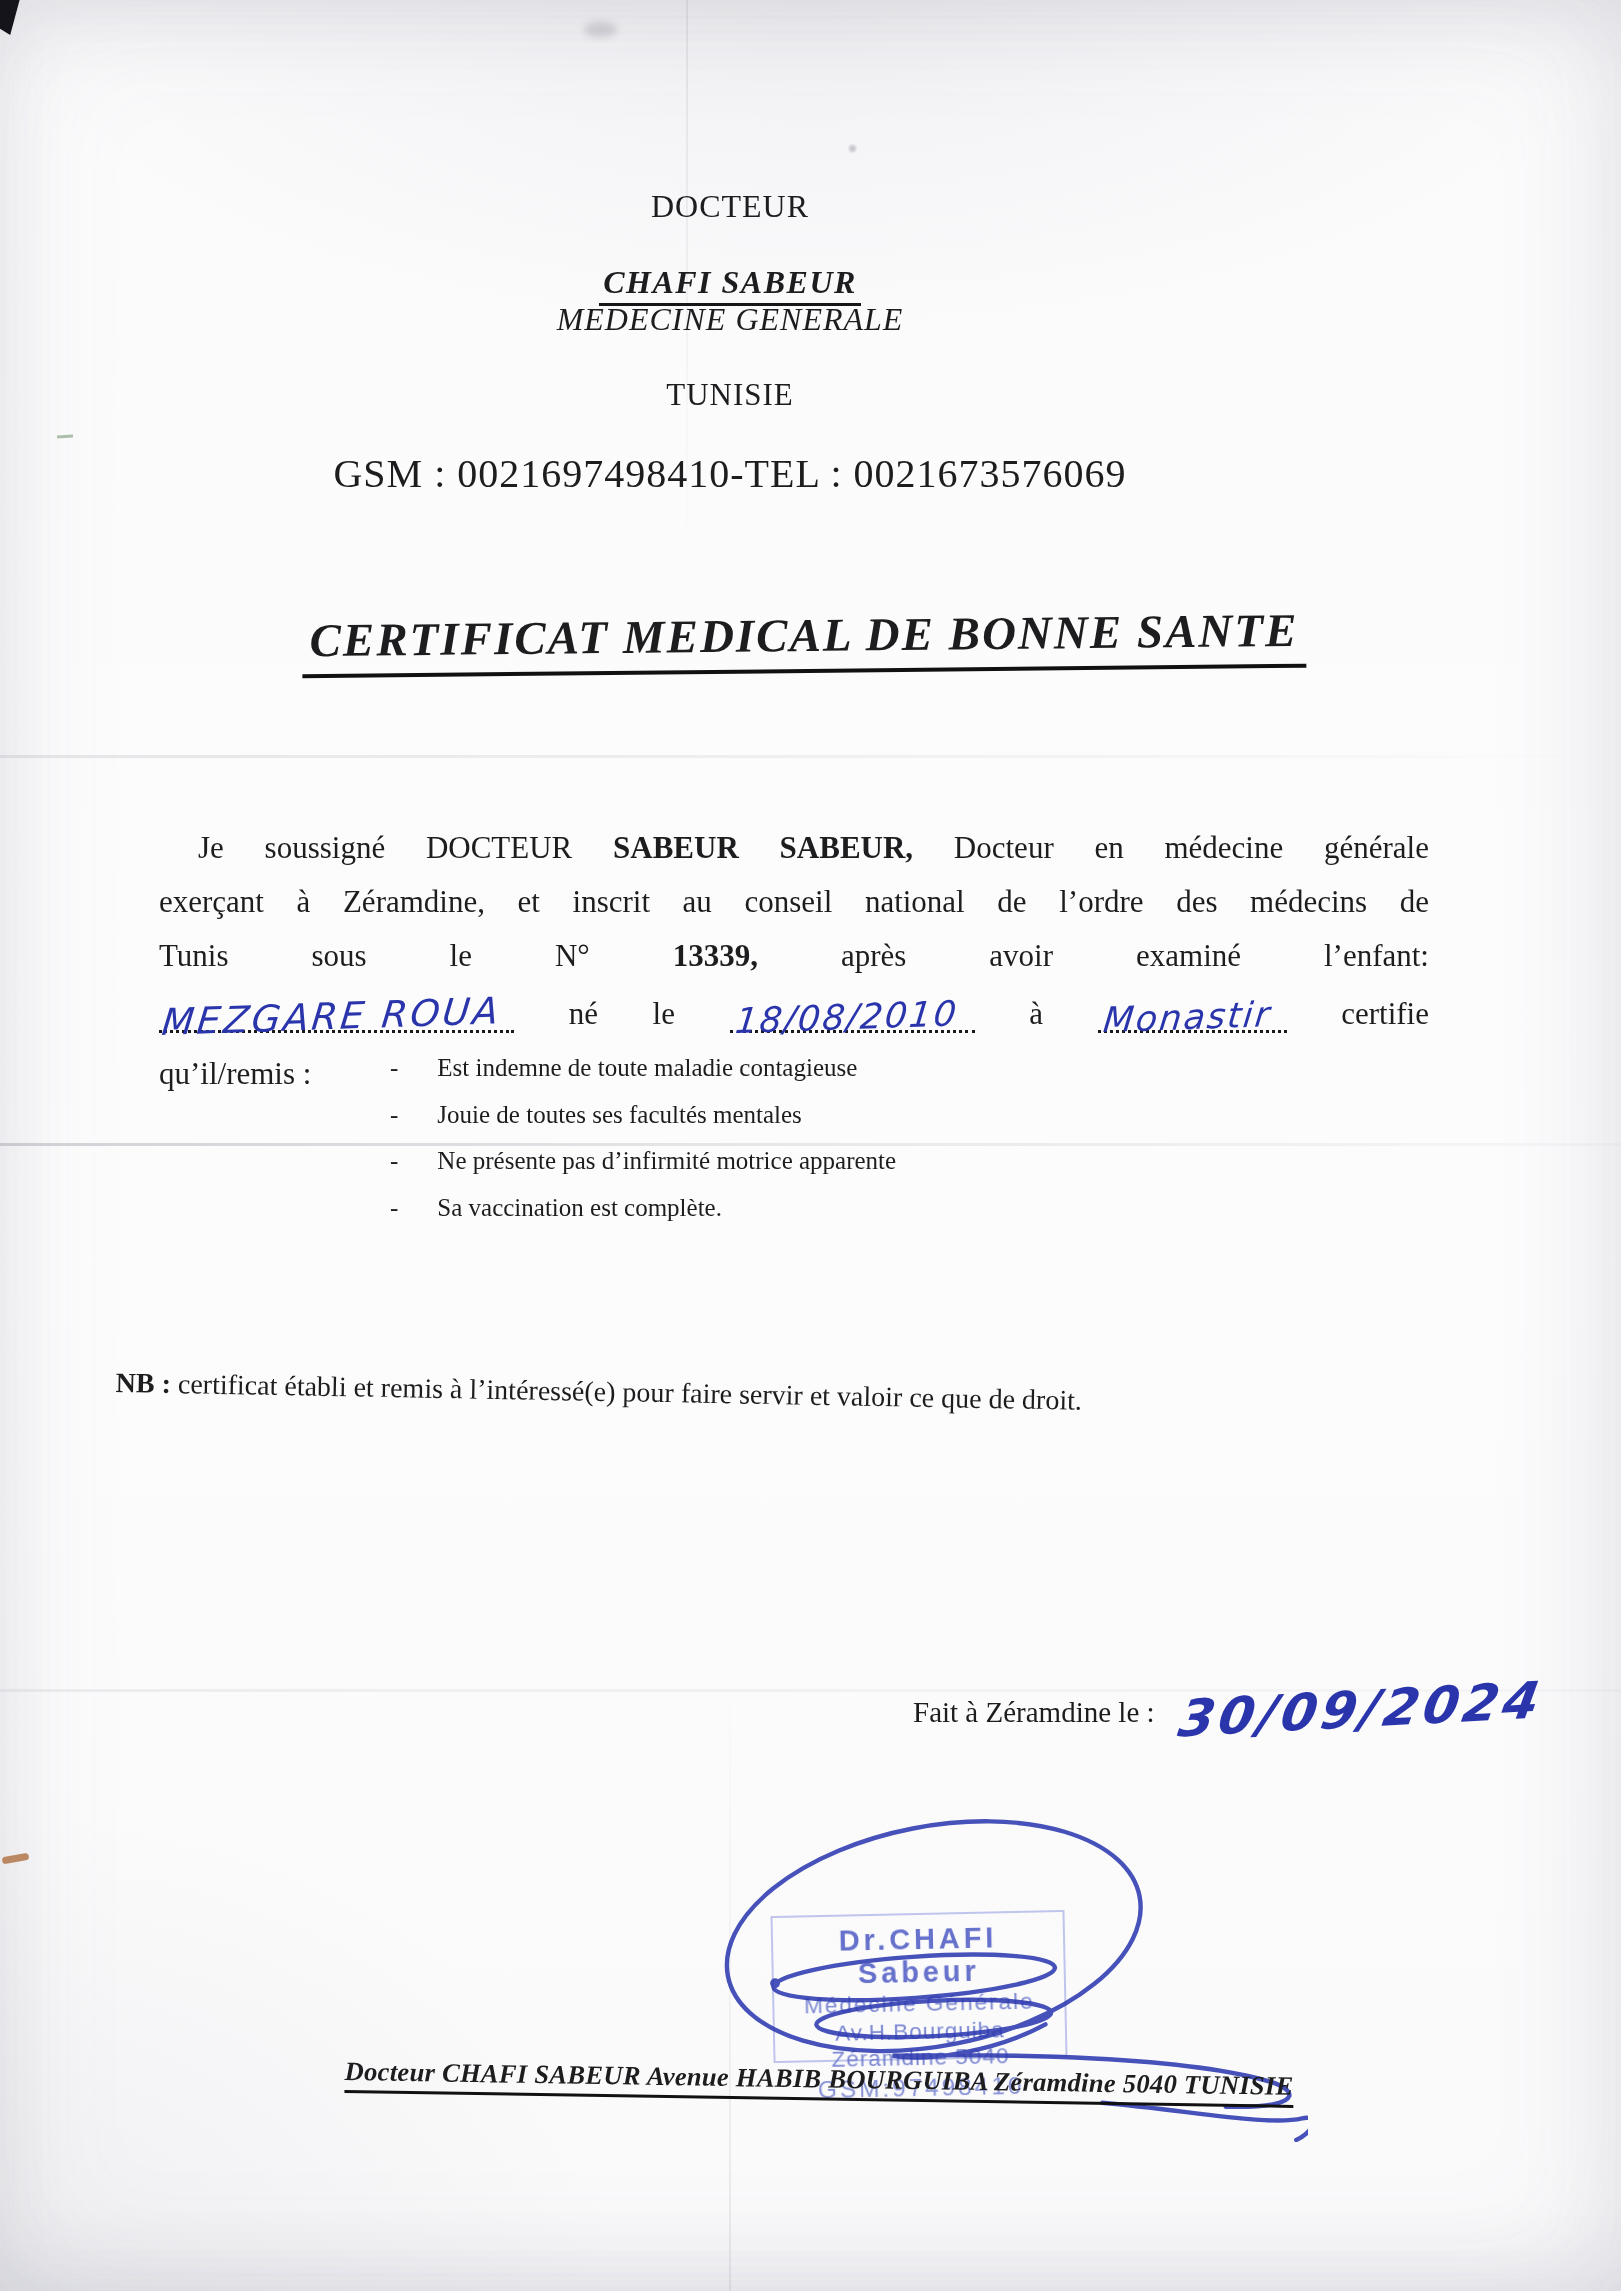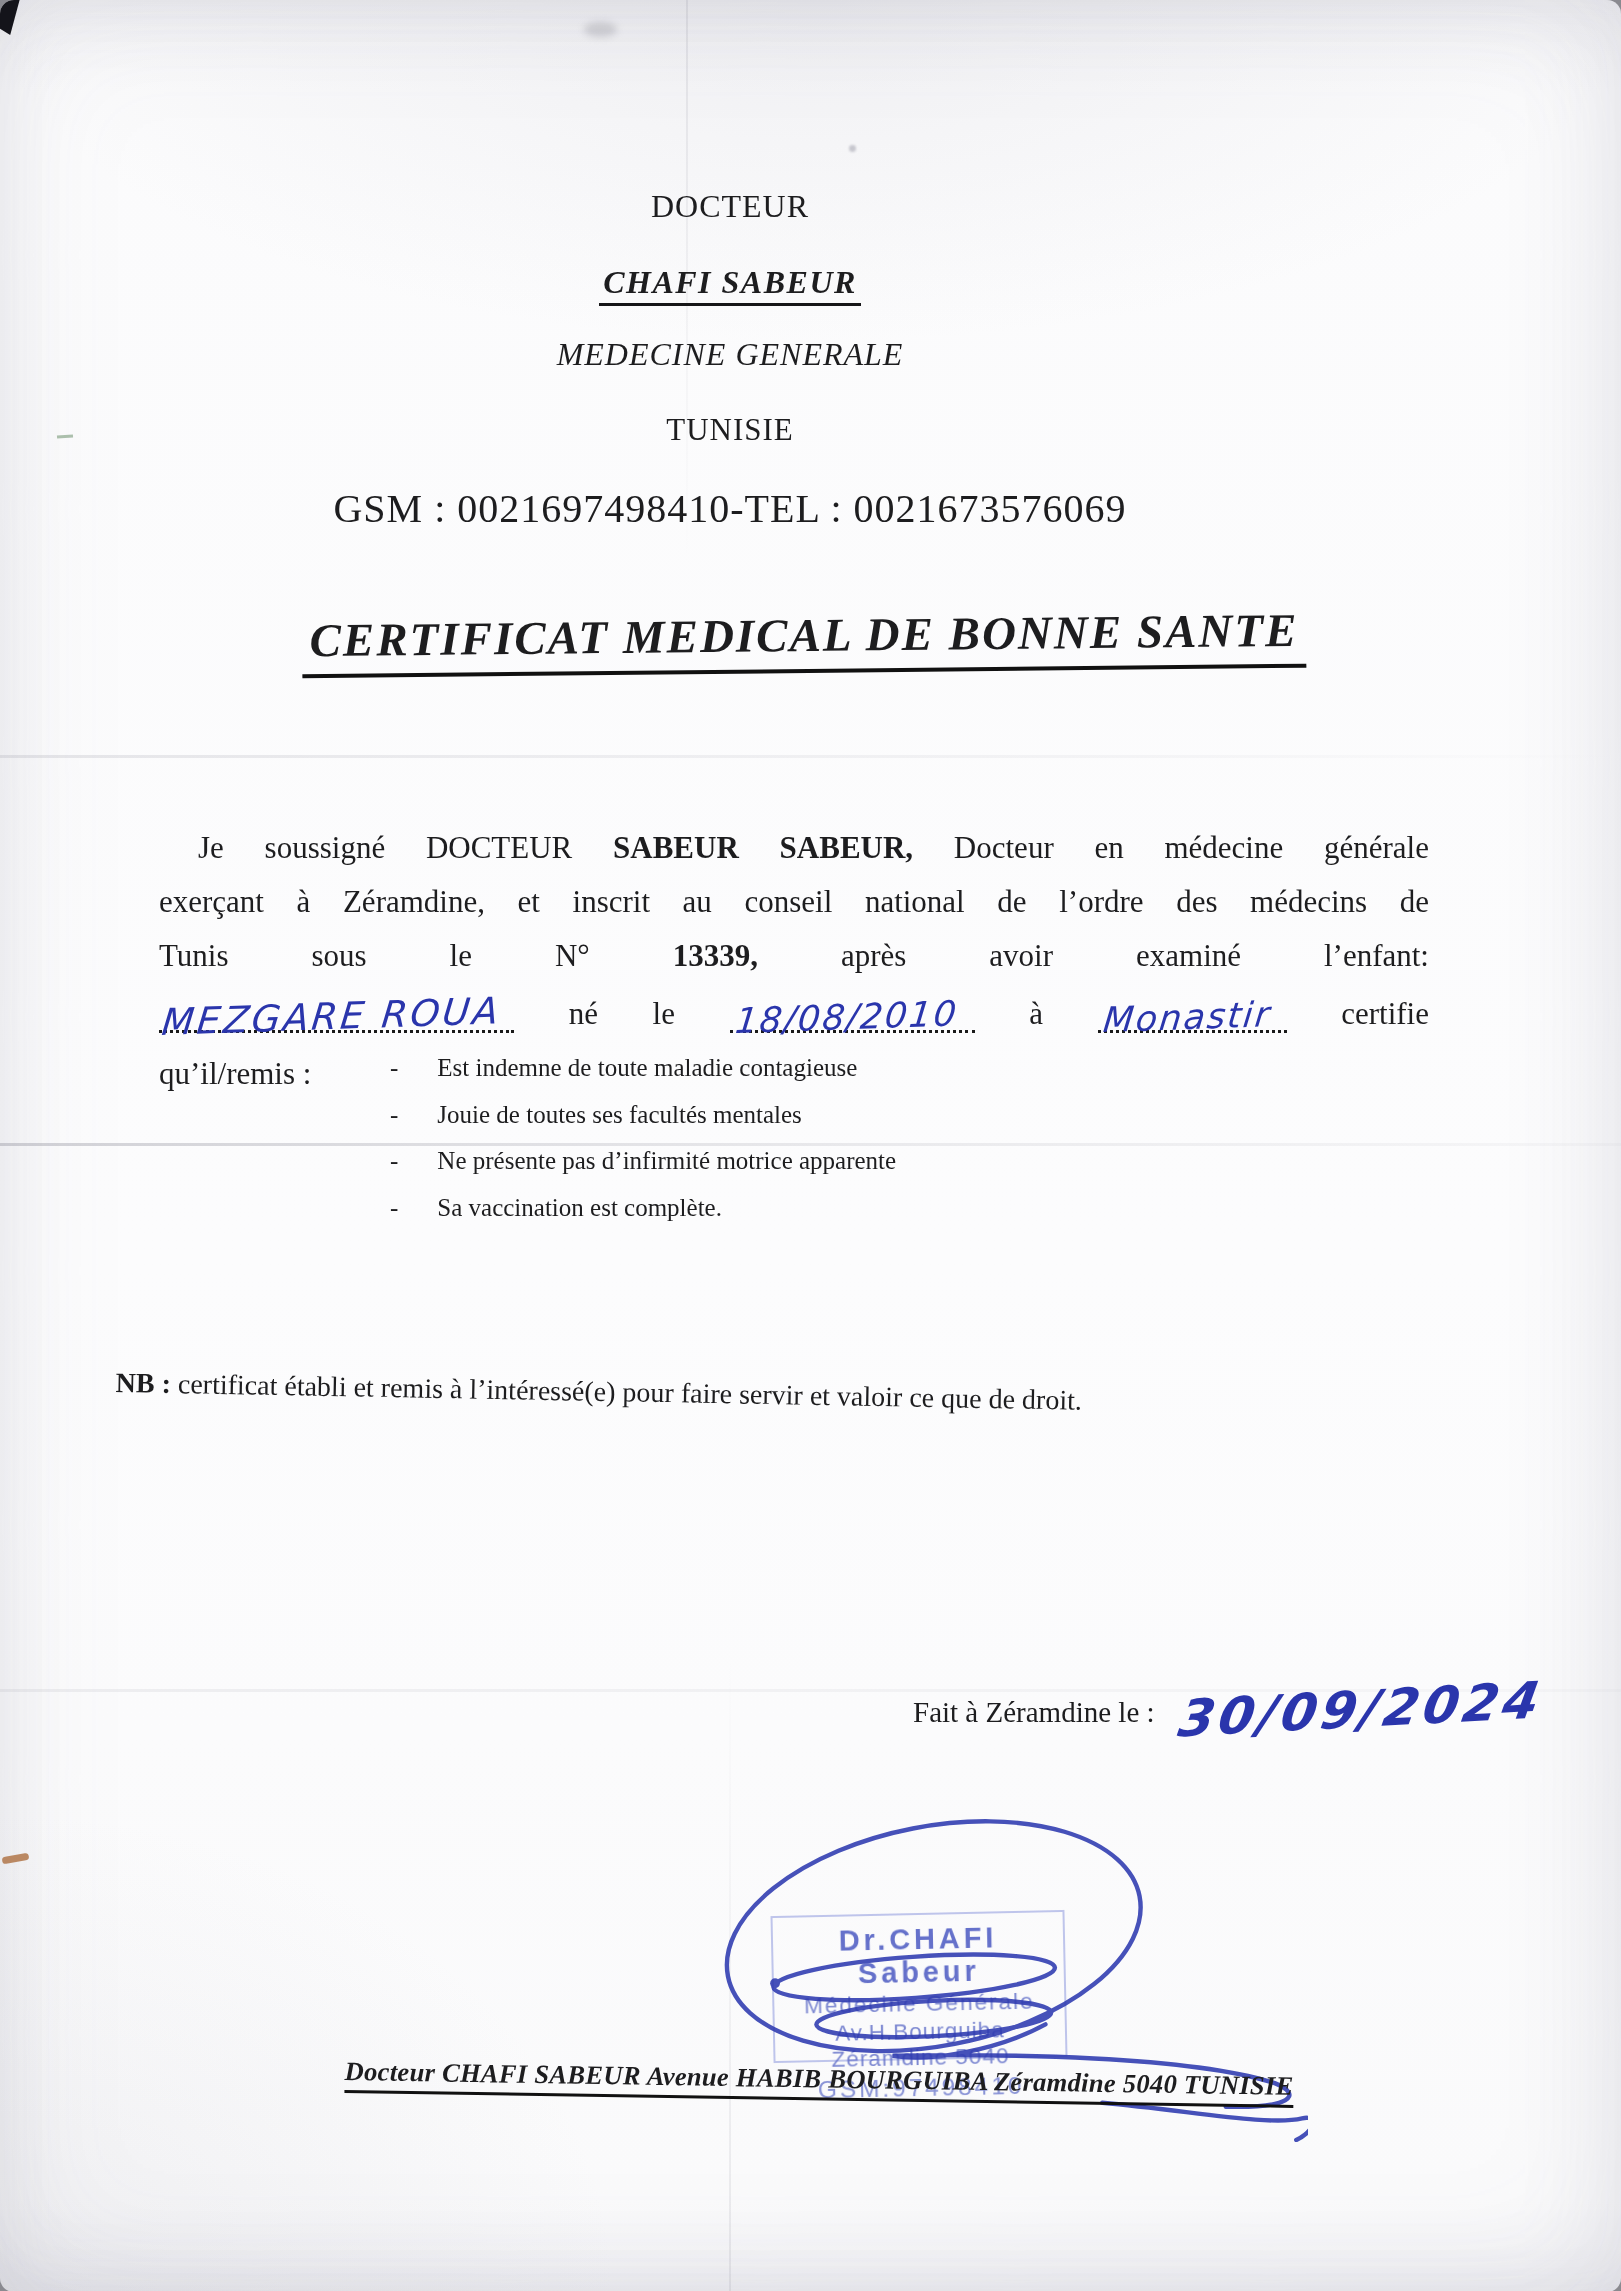--- a/index.html
+++ b/index.html
@@ -8,40 +8,39 @@
     width:1621px;height:2292px;
     margin:0 auto;
     background:
       radial-gradient(ellipse 1176px 490px at 50% 0%, rgba(210,210,218,.25), transparent 70%),
       radial-gradient(ellipse 882px 686px at 0% 100%, rgba(190,190,200,.18), transparent 70%),
       linear-gradient(180deg,#f6f6f8 0%,#fbfbfc 4%,#fcfcfd 55%,#fafafb 96%,#f3f3f6 100%);
     box-shadow:inset 0 0 137px rgba(120,120,140,.10), inset -25.5px 0 88px rgba(120,120,140,.07), inset 17.6px 0 59px rgba(120,120,140,.06);
     overflow:hidden;
     font-family:"Liberation Serif",serif;
     color:#1d1d1f;
-    border-radius:14px;
   }
   
   .corner-mark{position:absolute;top:0;left:0;width:19.6px;height:35px;background:#14141a;clip-path:polygon(0 0,100% 0,52% 100%,0 82%);}
   .edge-dash{position:absolute;left:2px;top:1855px;width:27.4px;height:6.9px;background:#ad6e3e;border-radius:3.9px;opacity:.8;transform:rotate(-10deg);}
   .edge-dash-green{position:absolute;left:57px;top:435px;width:15.7px;height:2.9px;background:#6c8f6c;opacity:.55;transform:rotate(-4deg);}
   .smudge{position:absolute;left:584px;top:21.6px;width:33px;height:15.7px;background:rgba(145,145,155,.35);border-radius:50%;filter:blur(3.9px);}
   .speck{position:absolute;left:849px;top:145px;width:6.9px;height:6.9px;background:rgba(130,130,145,.4);border-radius:50%;filter:blur(1px);}
   .crease-h{position:absolute;left:0;width:100%;height:2.9px;}
   .crease-1{top:755px;background:linear-gradient(90deg,rgba(150,150,162,.22),rgba(150,150,162,.08) 70%,transparent);}
   .crease-2{top:1143px;background:linear-gradient(90deg,rgba(140,140,152,.38),rgba(140,140,152,.16) 55%,rgba(140,140,152,.05));}
   .crease-3{top:1689px;background:linear-gradient(90deg,rgba(150,150,162,.14),rgba(150,150,162,.05));}
   .crease-v1{position:absolute;left:686px;top:0;width:2px;height:559px;background:linear-gradient(180deg,rgba(150,150,162,.20),transparent);}
   .crease-v2{position:absolute;left:729px;top:1656px;width:2px;height:635px;background:linear-gradient(180deg,transparent,rgba(150,150,162,.18));}
 
   
   .letterhead{position:absolute;top:188px;left:0;width:1460px;text-align:center;}
   .lh-line{font-size:32px;letter-spacing:1px;}
   .lh-doctor{margin-bottom:39px;}
-  .lh-name{margin-bottom:35px;text-align:center;}
+  .lh-name{text-align:center;}
   .lh-name span{font-weight:bold;font-style:italic;border-bottom:3.9px solid #161618;padding:0 3.9px 2.9px;letter-spacing:1.5px;}
   .lh-spec{margin-bottom:39px;font-style:italic;}
   .lh-country{font-size:31px;margin-bottom:37px;}
   .lh-phone{font-size:40px;}
 
   
   .title{position:absolute;top:608px;left:172px;width:1264px;text-align:center;transform:rotate(-0.6deg);}
   .title span{font-size:47px;font-weight:bold;font-style:italic;letter-spacing:2px;border-bottom:4.9px solid #111;padding:0 7.8px 7.8px;white-space:nowrap;}
 
   

